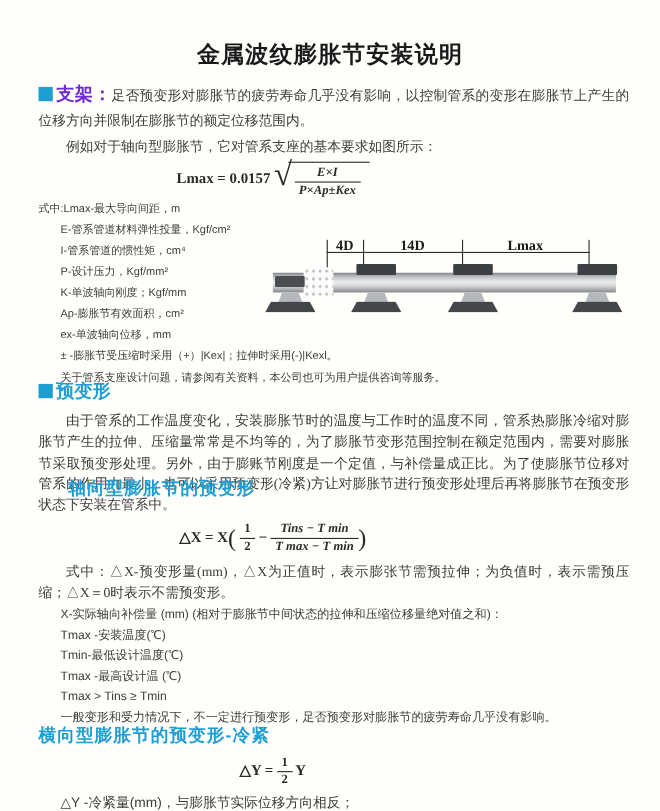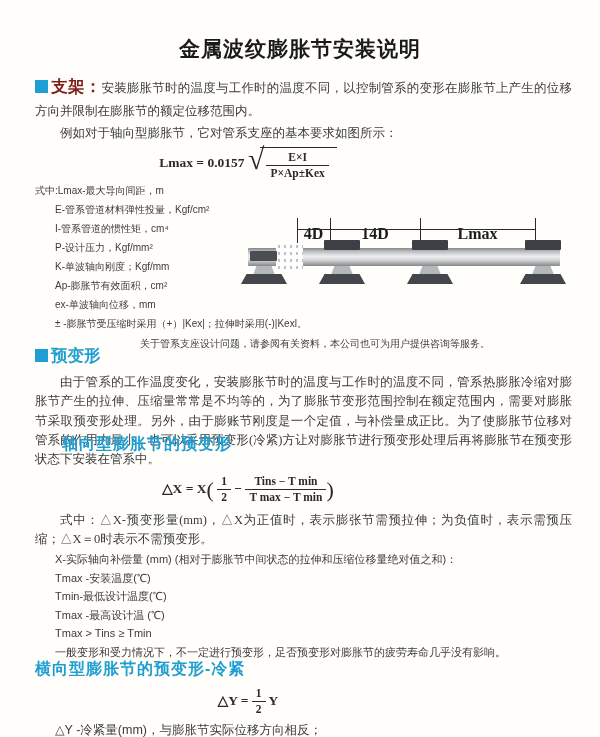--- a/index.html
+++ b/index.html
@@ -33,39 +33,39 @@
   .indent{text-indent:2em;font-family:Liberation Serif, serif;}
   
   .formula{
     left:0;width:496px;text-align:center;
     font-family:"Liberation Serif",serif;font-weight:bold;color:#2a2a2a;
     font-size:13.5px;
   }
   .frac{display:inline-block;vertical-align:middle;text-align:center;font-size:11.5px;}
   .frac .num{display:block;padding:0 4px 1px;border-bottom:1.3px solid #2a2a2a;line-height:1.15;}
   .frac .den{display:block;padding:1px 4px 0;line-height:1.15;}
-  .ital{}
+  .ital{font-style:italic;}
   .sqrt{display:inline-flex;align-items:flex-start;vertical-align:middle;}
   .sqrt-sign{font-size:30px;line-height:1;font-weight:normal;transform:translateY(-3px);}
   .radicand{border-top:1.6px solid #2a2a2a;margin-left:-4px;padding:3px 8px 0 6px;}
   .bigparen{font-size:22px;font-weight:normal;vertical-align:middle;font-family:"Liberation Serif",serif;}
   
   .defs{left:35px;width:540px;font-size:10px;line-height:19px;}
   .defs .line{height:19px;white-space:nowrap;}
   .defs .line.ind{padding-left:20px;}
   
   .items{left:55px;width:520px;font-size:11px;line-height:18.5px;}
   .items .line{height:18.5px;white-space:nowrap;}
   
   .sub-head{font-size:16px;font-weight:bold;letter-spacing:1px;}
   
   .diagram{left:248px;top:190px;width:314px;height:82px;}
   .dim-label{
-    position:absolute;top:14px;height:14px;text-align:center;
-    font-family:"Liberation Serif",serif;font-weight:bold;font-size:16px;color:#1b1b1b;
+    position:absolute;top:4px;height:14px;text-align:center;
+    font-family:"Liberation Serif",serif;font-weight:bold;font-size:13px;color:#1b1b1b;
   }
   .dim-line{position:absolute;top:18px;left:49px;width:239px;border-top:1.4px solid #2a2a2a;}
   .tick{position:absolute;top:7px;height:30px;border-left:1.3px solid #2a2a2a;}
   .pipe{
     position:absolute;top:37px;left:0;width:312px;height:18px;border-radius:1px;
     background:linear-gradient(to bottom,#84878a 0%,#b9bcbf 18%,#ededee 46%,#d5d7d8 66%,#85888b 100%);
   }
   .bellows{
     position:absolute;left:28px;top:32px;width:27px;height:28px;
     background-image:radial-gradient(circle,#bfc3c6 1.3px,rgba(0,0,0,0) 1.5px);
@@ -82,21 +82,21 @@
     left:60px;top:719px;width:420px;height:2px;opacity:.45;
     background:repeating-linear-gradient(90deg,#c2c8cb 0 7px,rgba(0,0,0,0) 7px 11px);
   }
 </style>
 </head>
 <body>
 
 <div class="abs doc-title">金属波纹膨胀节安装说明</div>
 
 <div class="abs para" style="top:54px;">
-  <span class="bullet" style="background:#1e9ed2;"></span><span class="sec-head" style="color:#7f1d1d;">支架：</span><span>安装膨胀节时的温度与工作时的温度不同，以控制管系的变形在膨胀节上产生的位移方向并限制在膨胀节的额定位移范围内。</span>
+  <span class="bullet" style="background:#1e9ed2;"></span><span class="sec-head" style="color:#6d28d9;">支架：</span><span>足否预变形对膨胀节的疲劳寿命几乎没有影响，以控制管系的变形在膨胀节上产生的位移方向并限制在膨胀节的额定位移范围内。</span>
 </div>
 <div class="abs para indent" style="top:101px;">例如对于轴向型膨胀节，它对管系支座的基本要求如图所示：</div>
 
 <div class="abs formula" style="top:126px;">
   <span>Lmax = 0.0157</span>
   <span class="sqrt">
     <span class="sqrt-sign">√</span>
     <span class="radicand">
       <span class="frac ital">
         <span class="num">E×I</span>
@@ -108,21 +108,21 @@
 
 <div class="abs defs" style="top:160px;">
   <div class="line">式中:Lmax-最大导向间距，m</div>
   <div class="line ind">E-管系管道材料弹性投量，Kgf/cm²</div>
   <div class="line ind">I-管系管道的惯性矩，cm⁴</div>
   <div class="line ind">P-设计压力，Kgf/mm²</div>
   <div class="line ind">K-单波轴向刚度；Kgf/mm</div>
   <div class="line ind">Ap-膨胀节有效面积，cm²</div>
   <div class="line ind">ex-单波轴向位移，mm</div>
   <div class="line ind">± -膨胀节受压缩时采用（+）|Kex|；拉伸时采用(-)|Kexl。</div>
-  <div class="line ind" style="margin-top:1px;text-align:center;">关于管系支座设计问题，请参阅有关资料，本公司也可为用户提供咨询等服务。</div>
+  <div class="line ind" style="margin-top:1px;">关于管系支座设计问题，请参阅有关资料，本公司也可为用户提供咨询等服务。</div>
 </div>
 
 <div class="abs diagram">
   <span class="dim-label" style="left:49px;width:33px;">4D</span>
   <span class="dim-label" style="left:82px;width:90px;">14D</span>
   <span class="dim-label" style="left:172px;width:115px;">Lmax</span>
 
   <div class="dim-line"></div>
   <div class="tick" style="left:49px;"></div>
   <div class="tick" style="left:82px;"></div>

